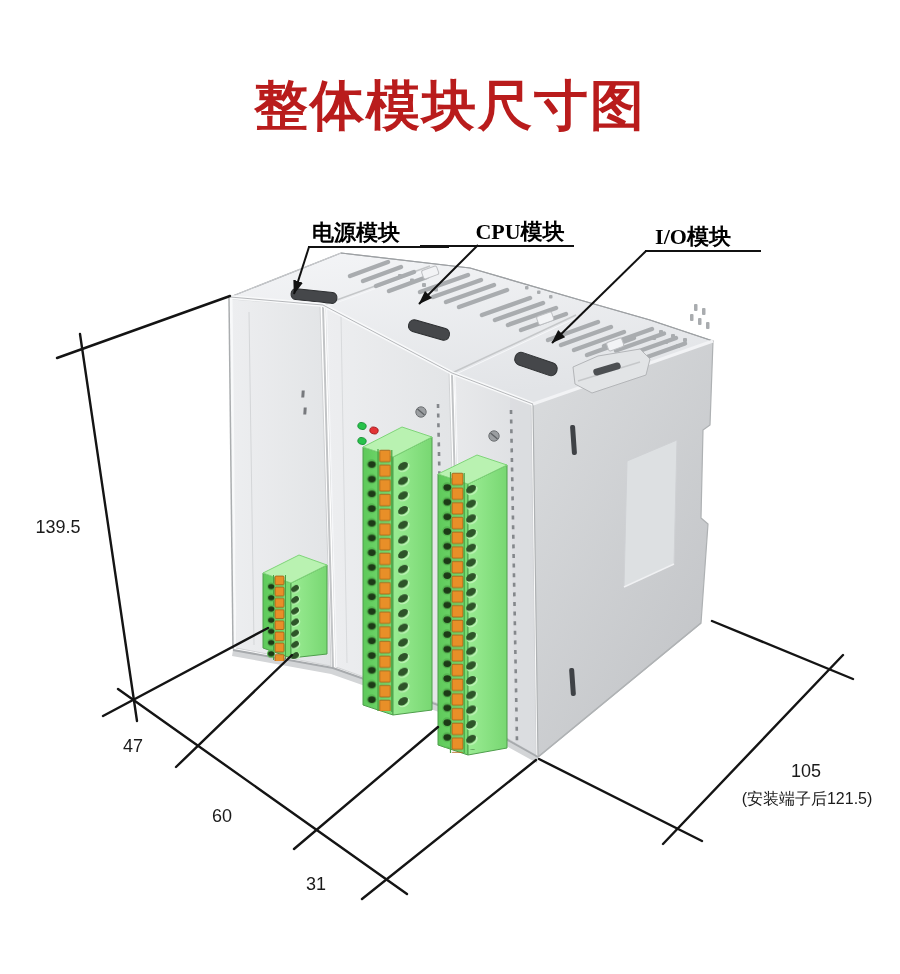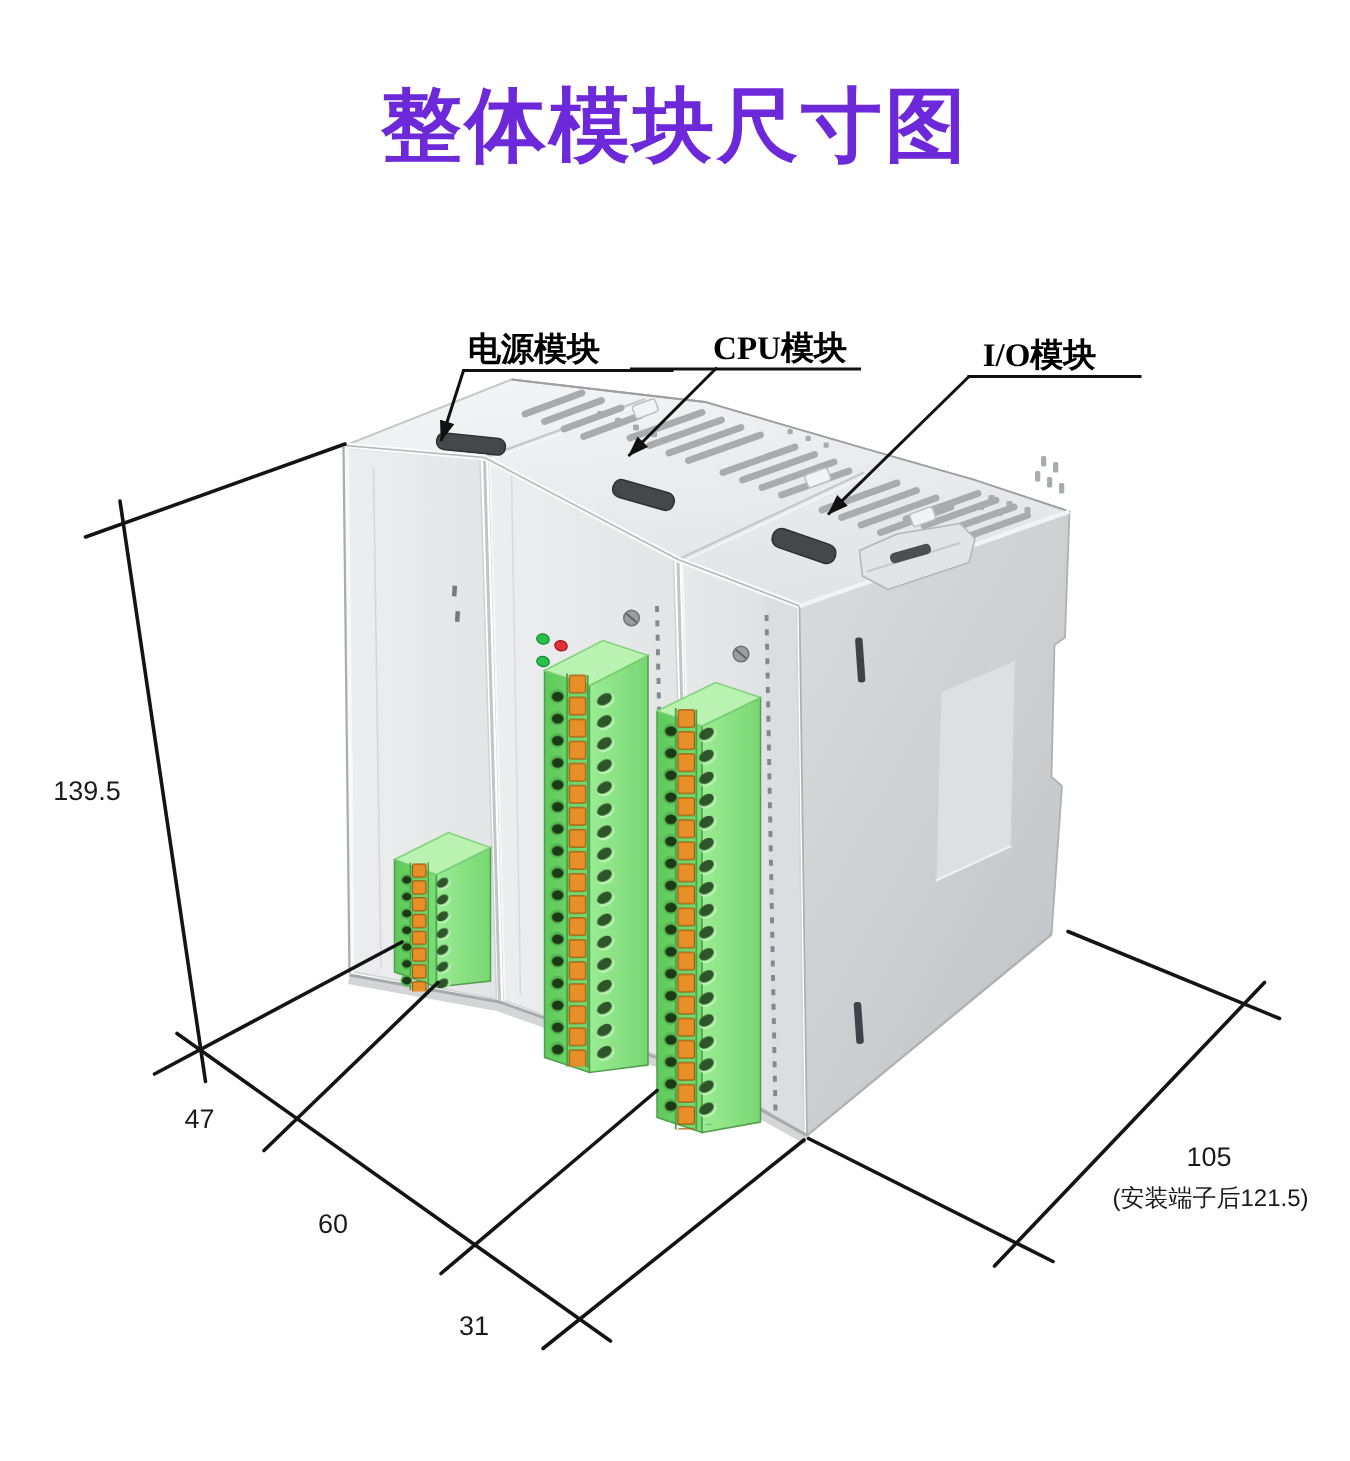--- a/index.html
+++ b/index.html
@@ -1,19 +1,19 @@
 <!DOCTYPE html>
 <html><head>
 <meta charset="utf-8">
 <style>
   html,body{margin:0;padding:0;background:#ffffff;}
   .stage{position:relative;width:900px;height:974px;background:#ffffff;overflow:hidden;
          font-family:"Liberation Sans",sans-serif;}
-  .title{position:absolute;top:48px;left:0;width:100%;text-align:center;
-         font-size:54px;font-weight:700;color:#6d28d9;letter-spacing:2px;
+  .title{position:absolute;top:70px;left:0;width:100%;text-align:center;
+         font-size:54px;font-weight:700;color:#b91c1c;letter-spacing:2px;
          font-family:"Liberation Sans",sans-serif;}
   svg{position:absolute;left:0;top:0;}
   .dimtxt{font-family:"Liberation Sans",sans-serif;font-size:18px;fill:#1a1a1a;}
   .dimnote{font-family:"Liberation Sans",sans-serif;font-size:16px;fill:#1a1a1a;}
   .modlbl{font-family:"Liberation Serif",serif;font-weight:700;font-size:22px;fill:#000;}
 </style>
 </head>
 <body>
 
 <div class="stage">

